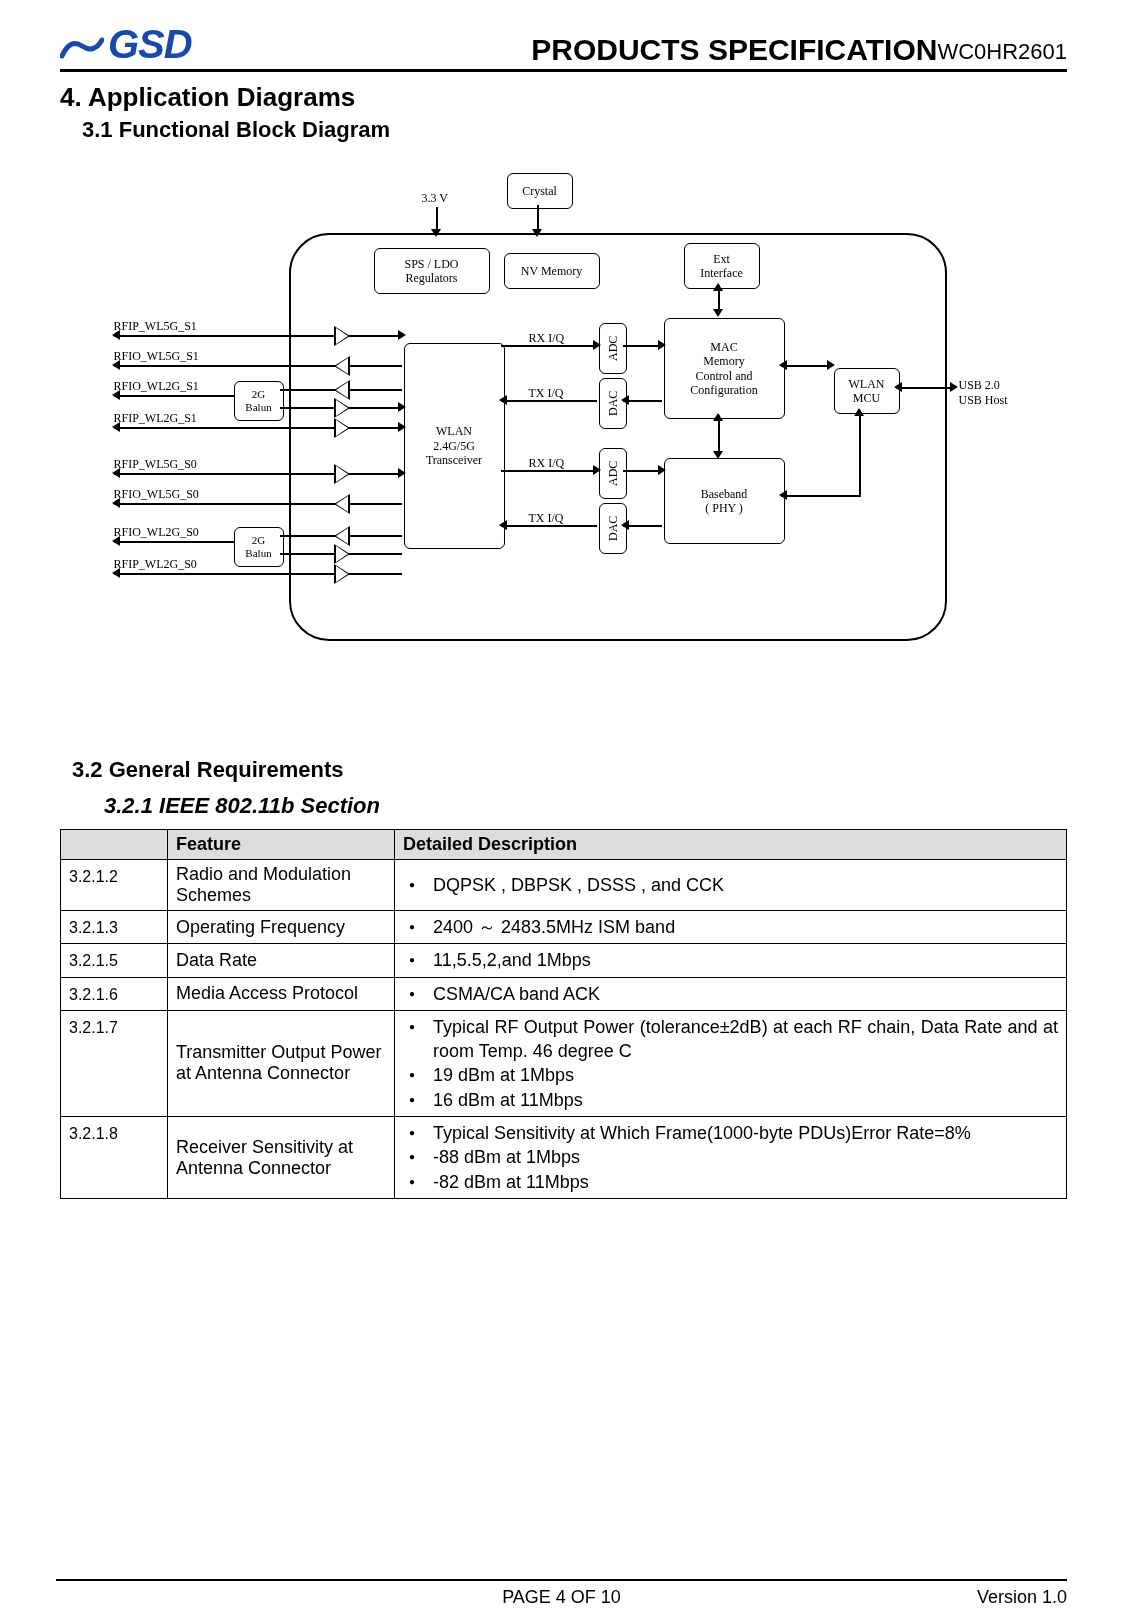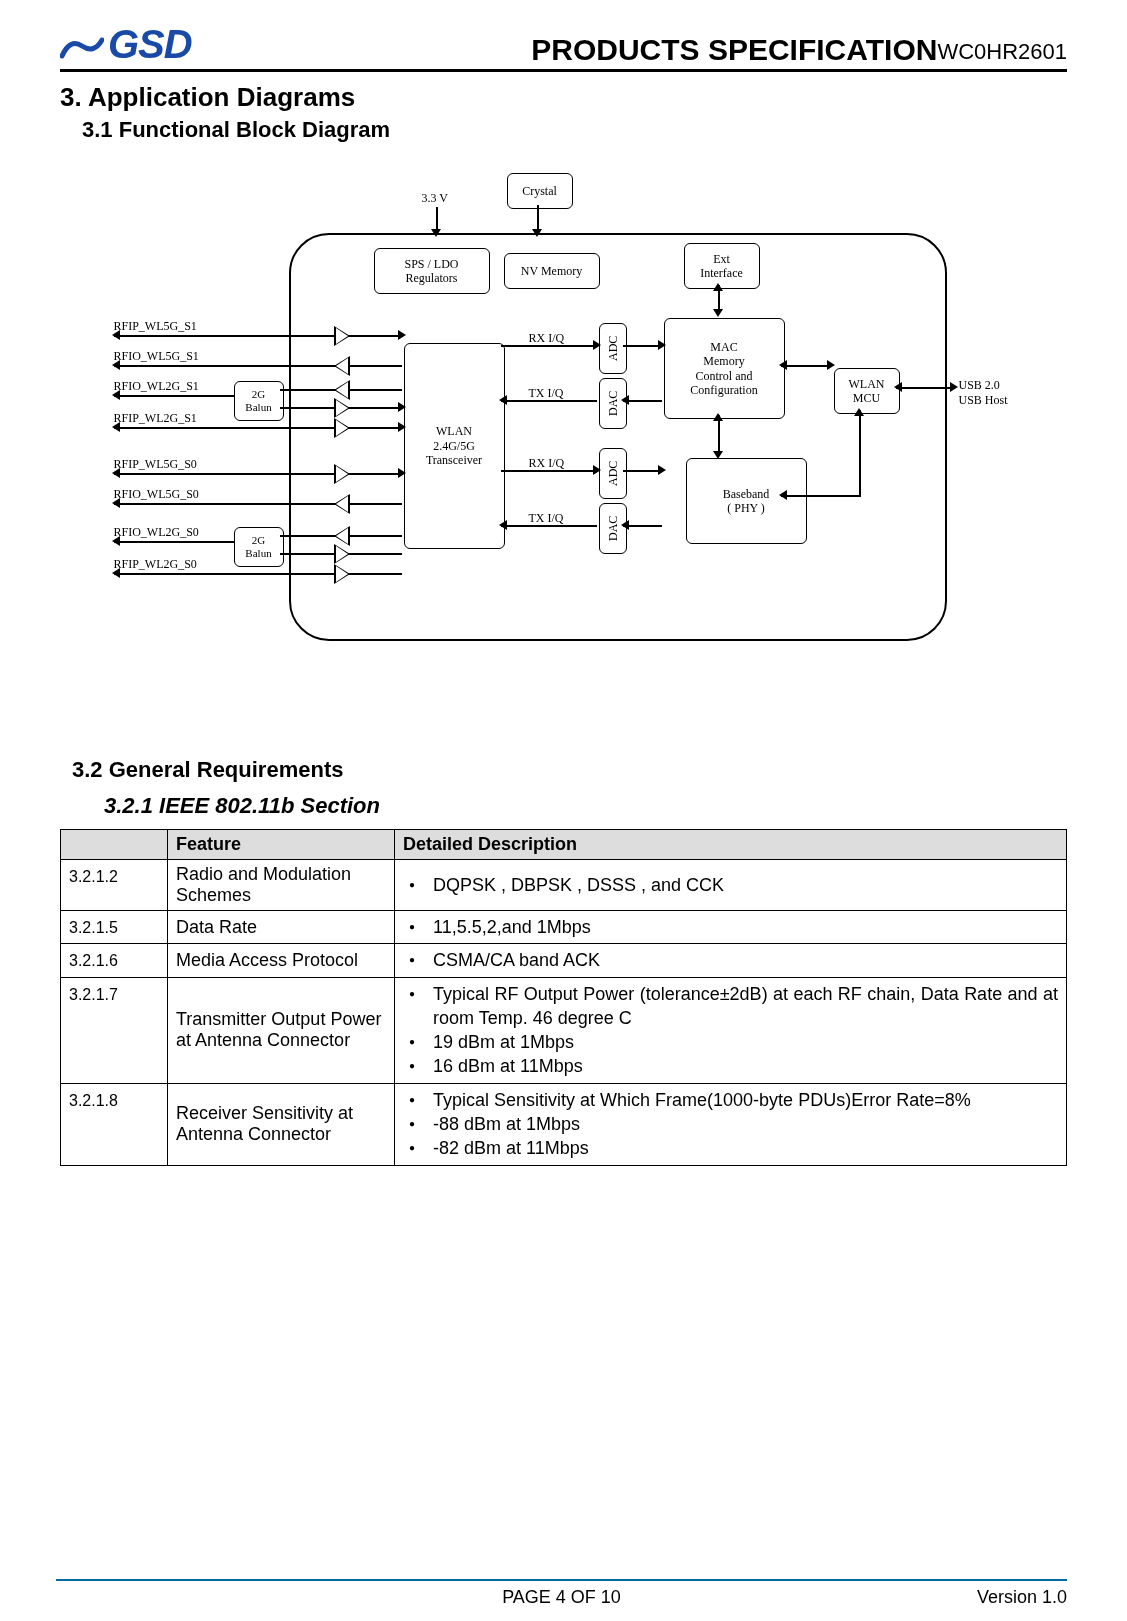--- a/index.html
+++ b/index.html
@@ -32,41 +32,41 @@
   .ampL::after{content:"";position:absolute;right:-14px;top:-8px;border-top:8px solid transparent;border-bottom:8px solid transparent;border-right:12px solid #fff}
   table.req{border-collapse:collapse;width:100%;margin-top:2px;font-size:18px}
   table.req th,table.req td{border:1px solid #000;padding:4px 8px;vertical-align:middle;text-align:left}
   table.req th{background:#ddd;font-weight:900}
   table.req td.idx{font-size:16px;width:90px;vertical-align:top;padding-top:8px}
   table.req td.feat{width:210px}
   ul.b{list-style:none;margin:0;padding:0}
   ul.b li{position:relative;padding-left:30px;line-height:1.35}
   ul.b li::before{content:"\25CF";position:absolute;left:6px;font-size:10px;top:5px}
   ul.b li.just{text-align:justify;text-justify:inter-word}
-  .footer{position:absolute;left:56px;right:60px;bottom:25px;border-top:2px solid #0369a1;display:flex;justify-content:space-between;font-size:18px;padding-top:6px}
+  .footer{position:absolute;left:56px;right:60px;bottom:25px;border-top:2px solid #000000;display:flex;justify-content:space-between;font-size:18px;padding-top:6px}
 </style>
 </head>
 <body>
 
 <div class="page">
   <div class="header">
     <div class="logo">
       <span class="logo-swoosh">
         <svg viewBox="0 0 44 30">
             <path d="M2 20 Q10 2 22 10 Q34 18 42 4" stroke="#1a4aa8" stroke-width="5" fill="none" stroke-linecap="round"></path>
           </svg>
       </span>
       <span>GSD</span>
     </div>
     <div class="title">PRODUCTS SPECIFICATION</div>
     <div class="partno">WC0HR2601</div>
   </div>
 
   <div class="sec">
-    <h2>3.  Application Diagrams</h2>
+    <h2>4.  Application Diagrams</h2>
     <h3>3.1 Functional Block Diagram</h3>
   </div>
 
   <div class="diagram">
 
     <div class="dbox big" style="left:175px;top:60px;width:650px;height:400px;border-radius:40px;background:transparent"></div>
 
     <div class="dlabel" style="left:308px;top:18px">3.3 V</div>
     <div class="dline" style="left:322px;top:34px;width:2px;height:26px"></div>
     <div class="dtri arrD" style="left:317px;top:56px"></div>
@@ -87,21 +87,21 @@
 
     <div class="dbox" style="left:550px;top:145px;width:115px;height:95px;white-space:pre">MAC
 Memory
 Control and
 Configuration</div>
 
     <div class="dline" style="left:604px;top:242px;width:2px;height:40px"></div>
     <div class="dtri arrU" style="left:599px;top:240px"></div>
     <div class="dtri arrD" style="left:599px;top:278px"></div>
 
-    <div class="dbox" style="left:572px;top:285px;width:115px;height:80px;white-space:pre">Baseband
+    <div class="dbox" style="left:550px;top:285px;width:115px;height:80px;white-space:pre">Baseband
 ( PHY )</div>
 
     <div class="dbox" style="left:720px;top:195px;width:60px;height:40px;white-space:pre">WLAN
 MCU</div>
 
     <div class="dline" style="left:667px;top:192px;width:50px;height:2px"></div>
     <div class="dtri arrL" style="left:665px;top:187px"></div>
     <div class="dtri arrR" style="left:713px;top:187px"></div>
 
     <div class="dline" style="left:667px;top:322px;width:80px;height:2px"></div>
@@ -218,20 +218,29 @@
         <tr>
           <td class="idx">3.2.1.2</td>
           <td class="feat">Radio and Modulation Schemes</td>
           <td>
             <ul class="b">
               <li>DQPSK , DBPSK , DSSS , and CCK</li>
             </ul>
           </td>
         </tr>
         <tr>
+          <td class="idx">3.2.1.3</td>
+          <td class="feat">Operating Frequency</td>
+          <td>
+            <ul class="b">
+              <li>2400  ～  2483.5MHz ISM band</li>
+            </ul>
+          </td>
+        </tr>
+        <tr>
           <td class="idx">3.2.1.5</td>
           <td class="feat">Data Rate</td>
           <td>
             <ul class="b">
               <li>11,5.5,2,and 1Mbps</li>
             </ul>
           </td>
         </tr>
         <tr>
           <td class="idx">3.2.1.6</td>

